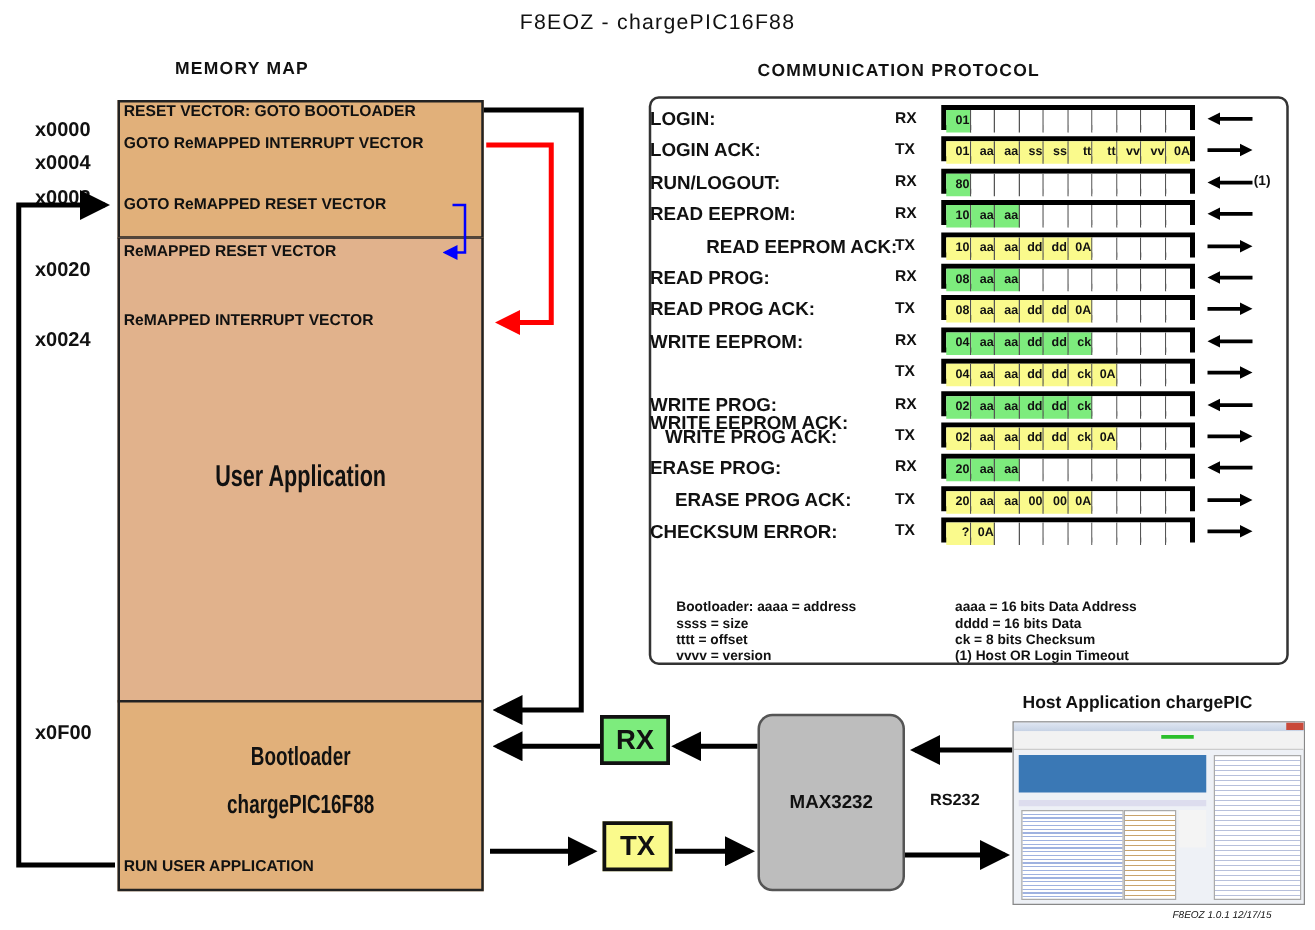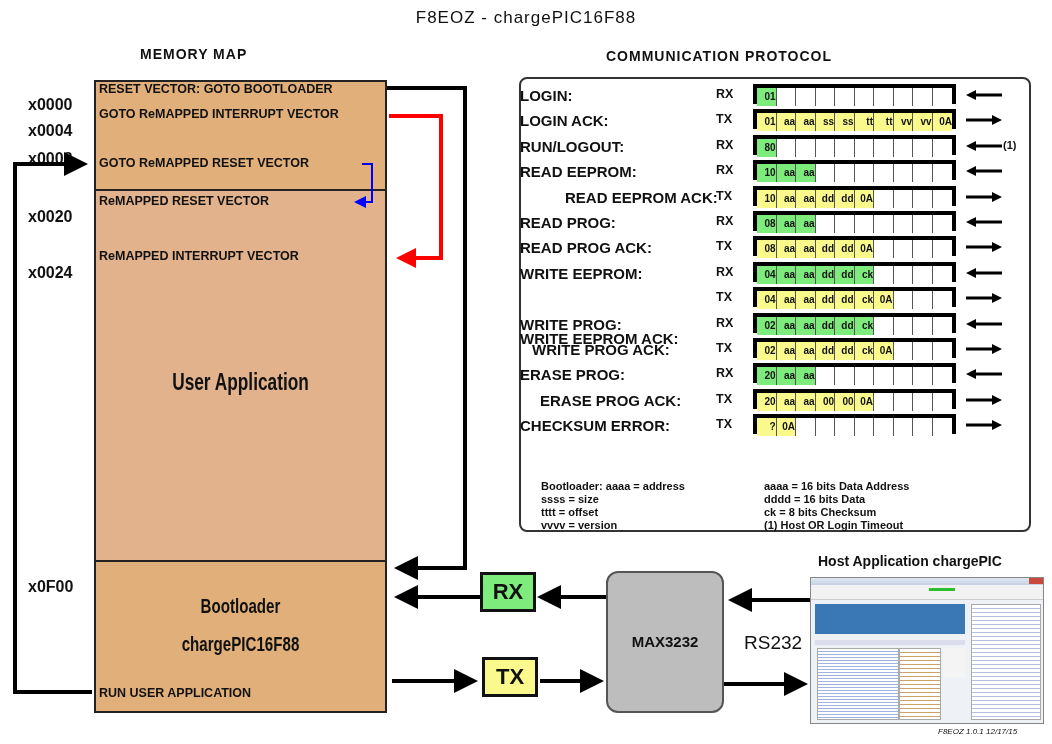--- a/index.html
+++ b/index.html
@@ -333,21 +333,21 @@
 <div class="abs legend" style="left:764px;top:480px">
   <div>aaaa = 16 bits Data Address</div>
   <div>dddd = 16 bits Data</div>
   <div>ck = 8 bits Checksum</div>
   <div>(1) Host OR Login Timeout</div>
 </div>
 
 <div class="abs tag" style="left:480px;top:572px;background:#7dec7d">RX</div>
 <div class="abs tag" style="left:482px;top:657px;background:#fafa8c">TX</div>
 <div class="abs max">MAX3232</div>
-<div class="abs" style="left:744px;top:632px;font-size:19px;font-weight:normal">RS232</div>
+<div class="abs" style="left:744px;top:632px;font-size:13px;font-weight:bold">RS232</div>
 <div class="abs host-title">Host Application chargePIC</div>
 
 <div class="abs host">
   <div style="height:7px;background:linear-gradient(#dfe6f2,#c6d2e4)">
       <div style="float:right;width:14px;height:6px;background:#c94a3a"></div>
     </div>
   <div style="height:14px;background:#f2f2f2;border-bottom:1px solid #ccc">
       <div style="position:absolute;left:118px;top:10px;width:26px;height:3px;background:#2bbf2b"></div>
     </div>
   <div style="position:absolute;left:4px;top:26px;width:150px;height:30px;background:#3a78b5"></div>

